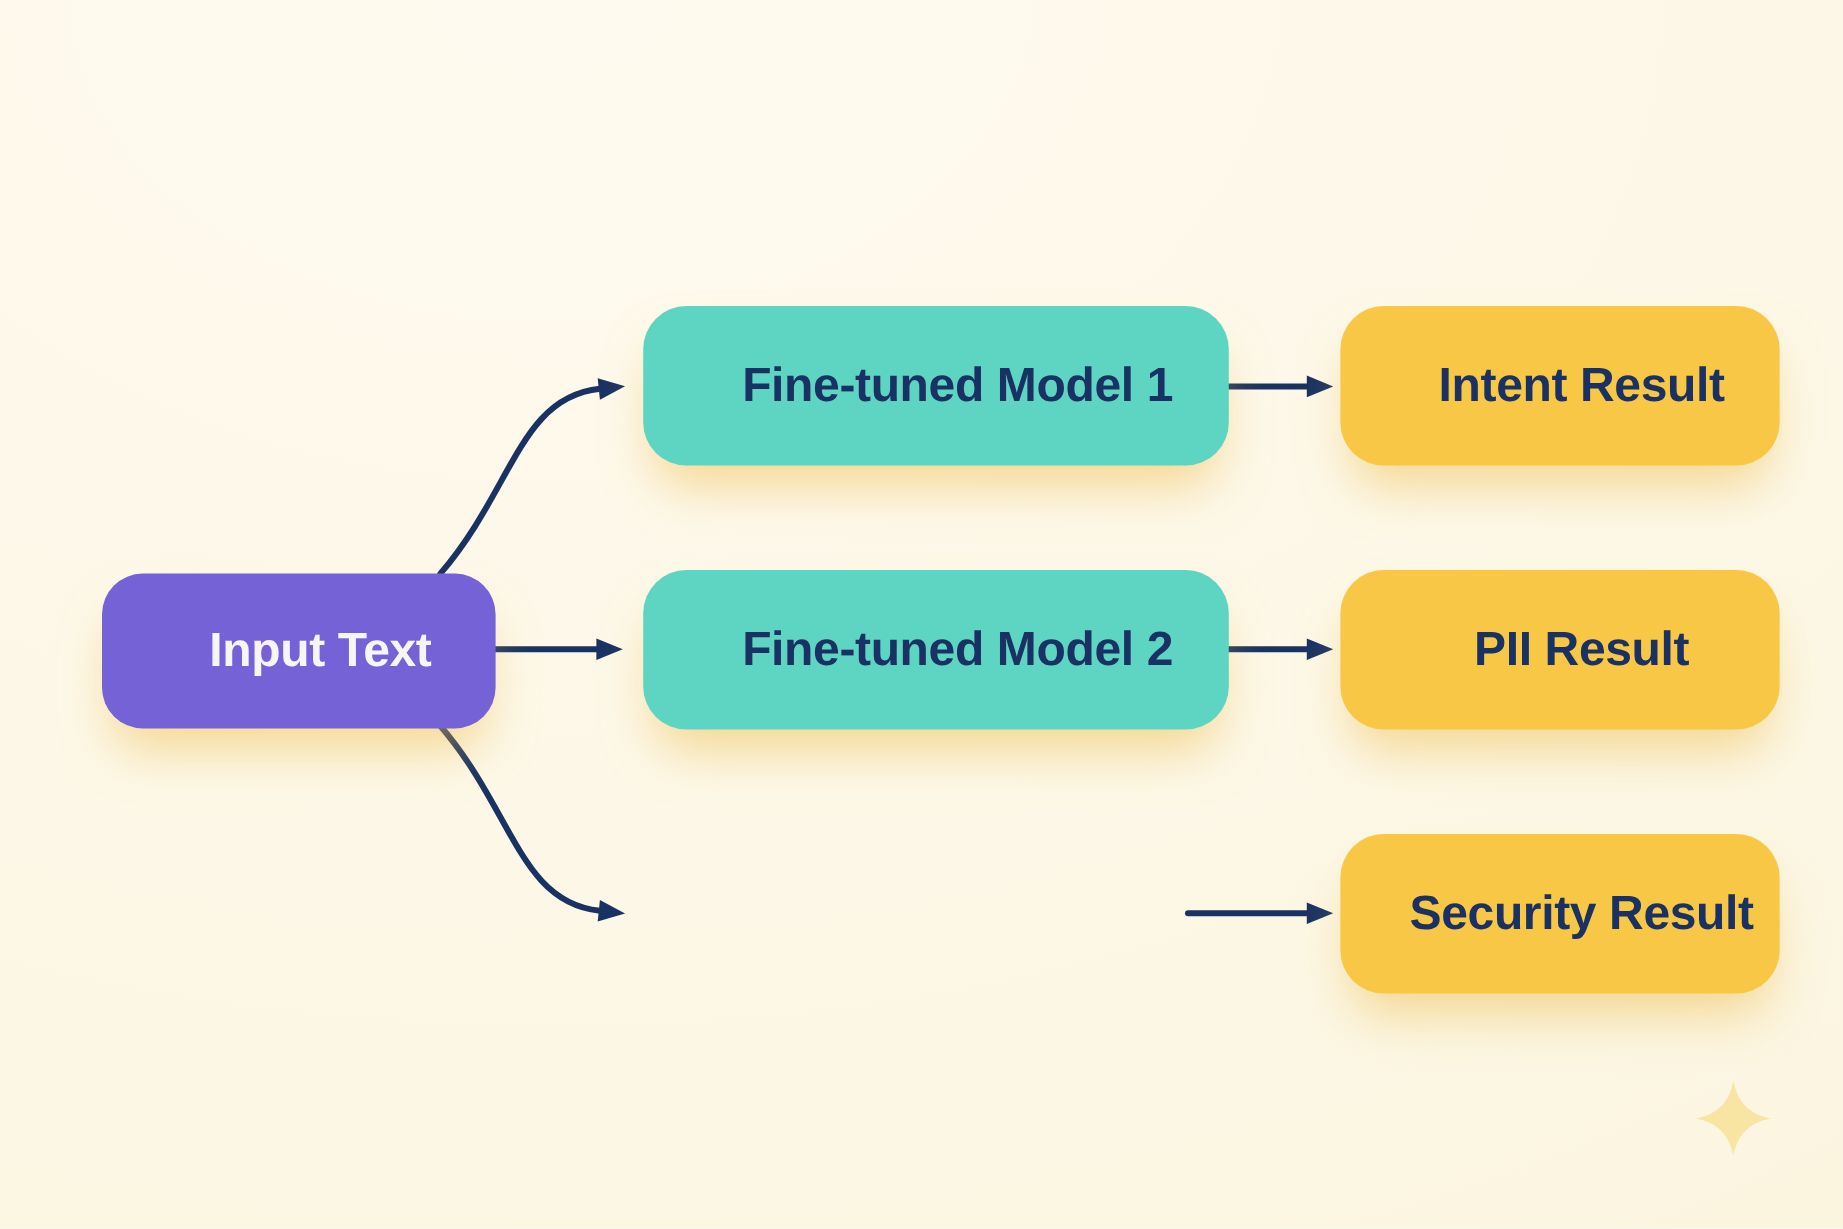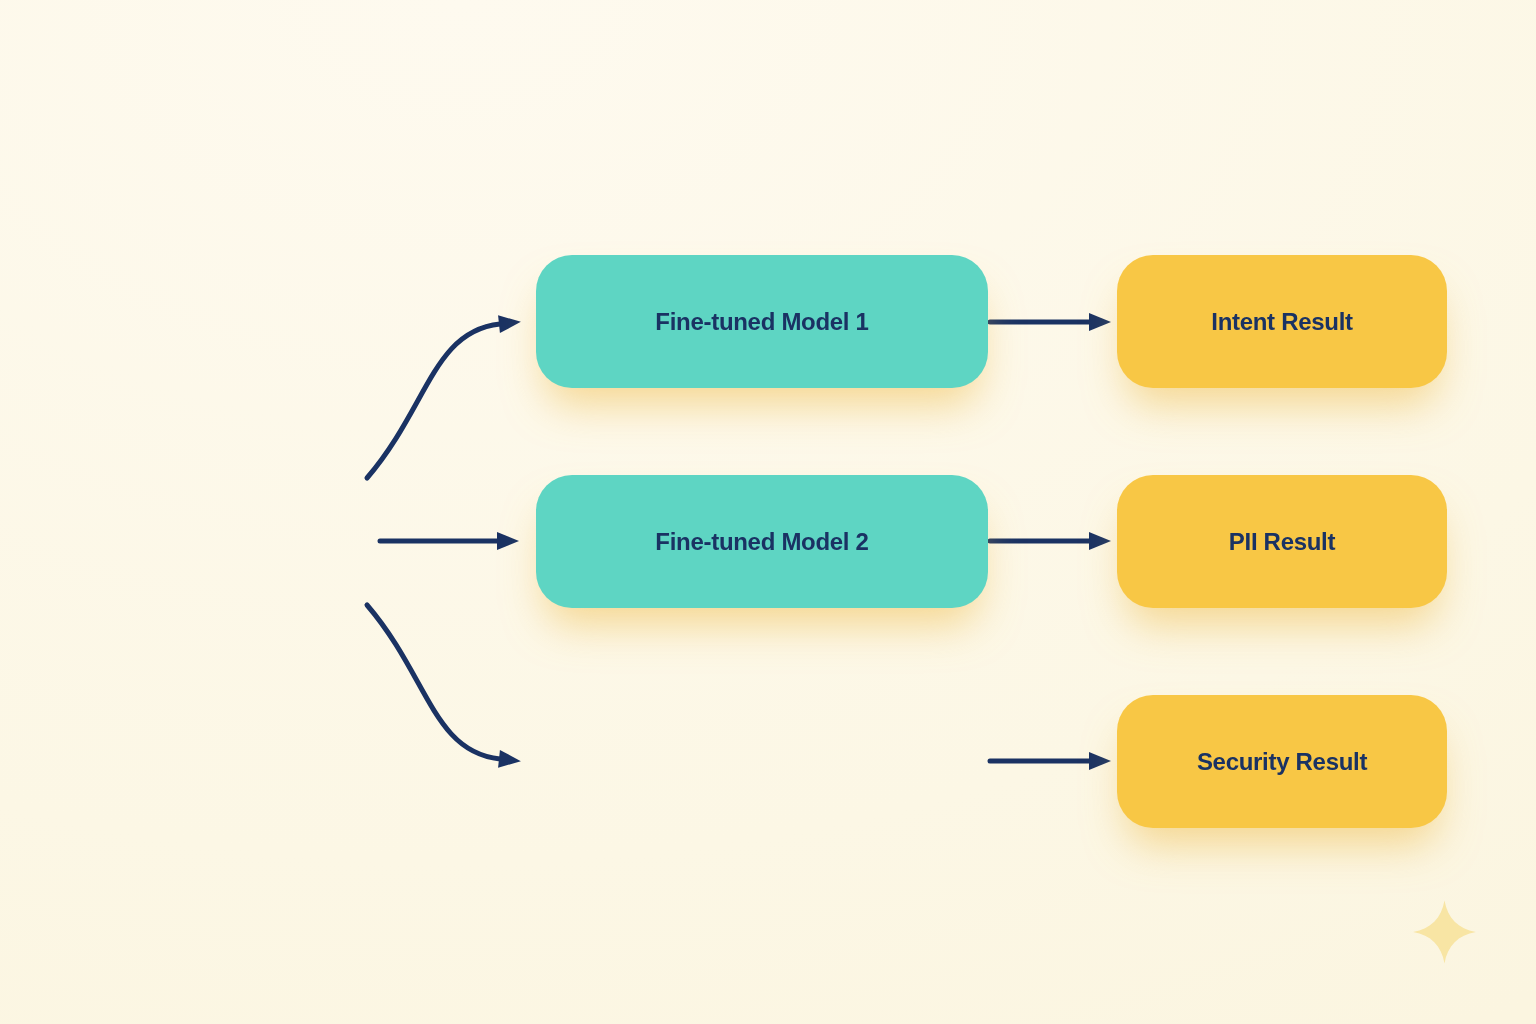--- a/index.html
+++ b/index.html
@@ -10,25 +10,26 @@
     overflow: hidden;
     background: radial-gradient(120% 120% at 30% 0%, #FEFAEF 0%, #FCF7E5 70%, #FBF5E0 100%);
     font-family: "Liberation Sans", sans-serif;
   }
   .node {
     position: absolute;
     display: flex;
     align-items: center;
     justify-content: center;
     font-weight: 700;
-    font-size: 24px;
+    font-size: 40px;
     letter-spacing: -0.3px;
     border-radius: 36px;
     color: var(--navy);
     box-shadow: 0 26px 42px -10px rgba(238, 188, 72, 0.55);
+    padding-left: 36px;
   }
   .node-input {
     left: 85px; top: 478px;
     width: 292px; height: 129px;
     background: var(--purple);
     color: var(--white_text);
     border-radius: 34px;
   }
   .node-model {
     left: 536px;
@@ -73,20 +74,23 @@
       </marker>
     </defs>
     <path class="edge" d="M 367 478 C 428 407, 433 331, 500 324" marker-end="url(#arrowhead)"></path>
     <path class="edge" d="M 380 541 L 498 541" marker-end="url(#arrowhead)"></path>
     <path class="edge" d="M 367 605 C 428 676, 433 752, 500 759" marker-end="url(#arrowhead)"></path>
     <path class="edge" d="M 990 322 L 1090 322" marker-end="url(#arrowhead)"></path>
     <path class="edge" d="M 990 541 L 1090 541" marker-end="url(#arrowhead)"></path>
     <path class="edge" d="M 990 761 L 1090 761" marker-end="url(#arrowhead)"></path>
   </svg>
 
+  <div class="node node-input">
+    <span>Input Text</span>
+  </div>
 
   <div class="node node-model row1">
     <span>Fine-tuned Model 1</span>
   </div>
   <div class="node node-model row2">
     <span>Fine-tuned Model 2</span>
   </div>
 
   <div class="node node-result row1">
     <span>Intent Result</span>

